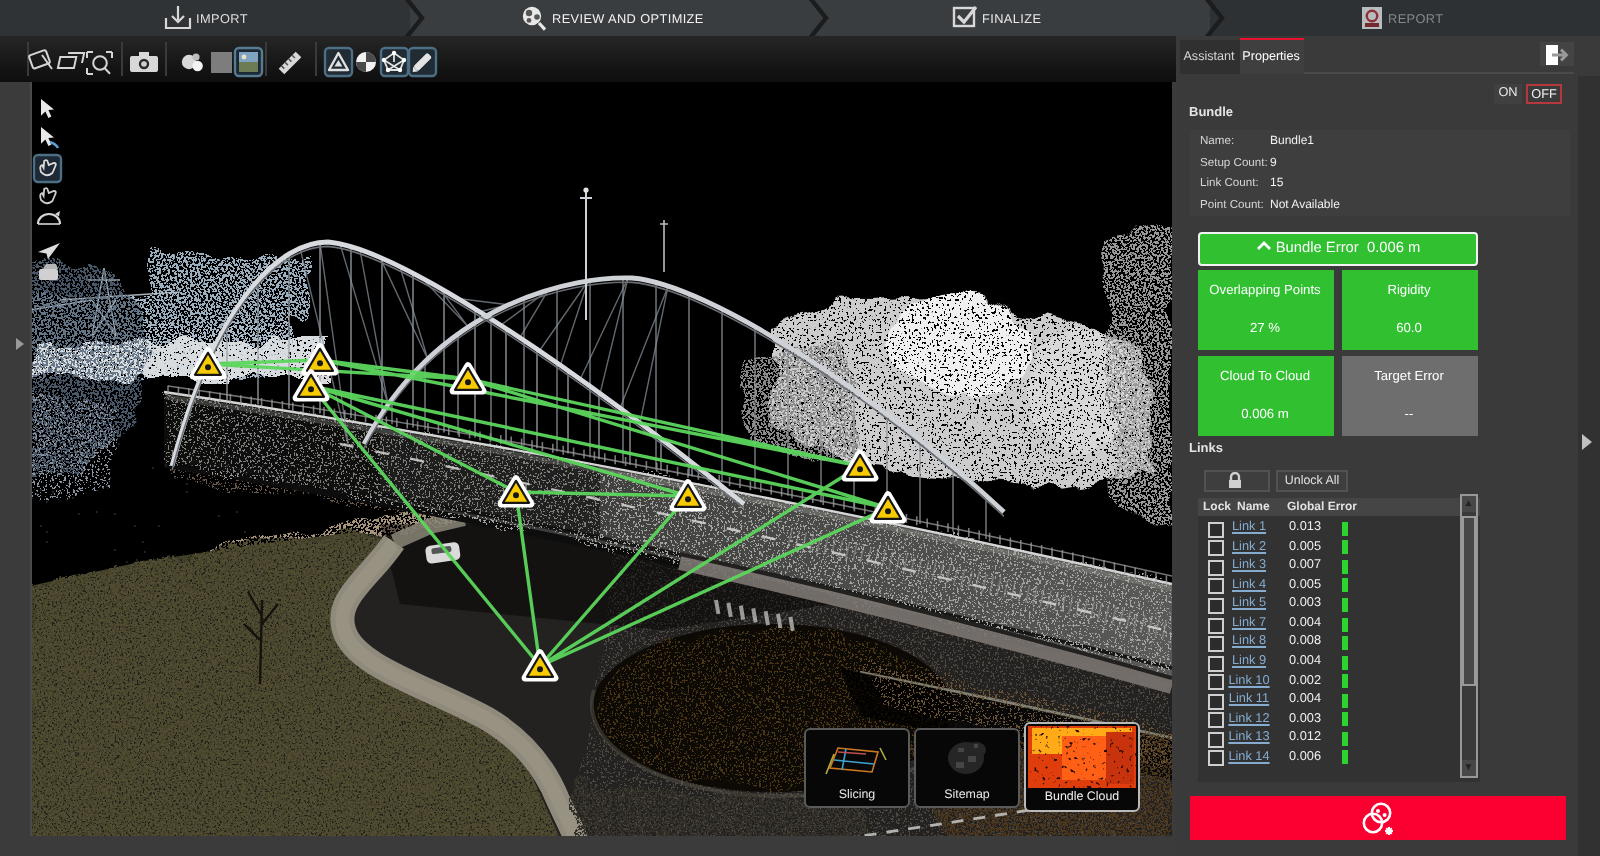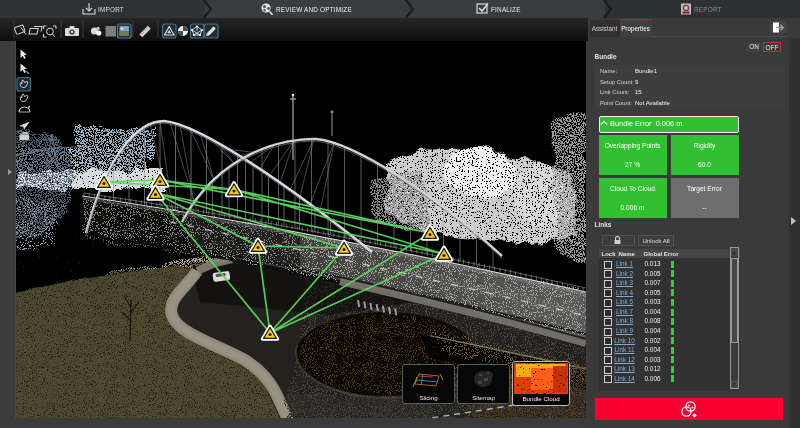--- a/index.html
+++ b/index.html
@@ -397,21 +397,21 @@
 <div class="abs" style="left:594.5px;top:64.5px;width:190px;height:43px;background:#3e3e3e"></div>
 <div class="inf" style="left:600px;top:68px">Name:</div>
 <div class="infv" style="left:635px;top:68px">Bundle1</div>
 <div class="inf" style="left:600px;top:78.5px">Setup Count:</div>
 <div class="infv" style="left:635px;top:78.5px">9</div>
 <div class="inf" style="left:600px;top:89px">Link Count:</div>
 <div class="infv" style="left:635px;top:89px">15</div>
 <div class="inf" style="left:600px;top:99.5px">Point Count:</div>
 <div class="infv" style="left:635px;top:99.5px">Not Available</div>
 
-<div class="abs" style="left:599px;top:115.5px;width:140px;height:17px;background:#30c030;border:1.5px solid #f2f2f2;border-radius:2px;box-sizing:border-box;color:#fff;font-size:7.4px;line-height:14px"><svg width="8" height="6" viewBox="0 0 8 6" style="vertical-align:-0.5px">
+<div class="abs" style="left:599px;top:115.5px;width:140px;height:17px;background:#30c030;border:1.5px solid #f2f2f2;border-radius:2px;box-sizing:border-box;color:#fff;font-size:7.4px;text-align:center;line-height:14px"><svg width="8" height="6" viewBox="0 0 8 6" style="vertical-align:-0.5px">
       <path d="M1,4.5 L4,1.5 L7,4.5" stroke="#fff" stroke-width="1.4" fill="none"></path>
     </svg>&nbsp;Bundle Error&nbsp; 0.006 m</div>
 
 <div class="gbox" style="left:598.5px;top:134.5px;width:68px;height:40px">
     <div class="gtitle">Overlapping Points</div>
     <div class="gval">27 %</div>
   </div>
 <div class="gbox" style="left:670.5px;top:134.5px;width:68px;height:40px">
     <div class="gtitle">Rigidity</div>
     <div class="gval">60.0</div>

